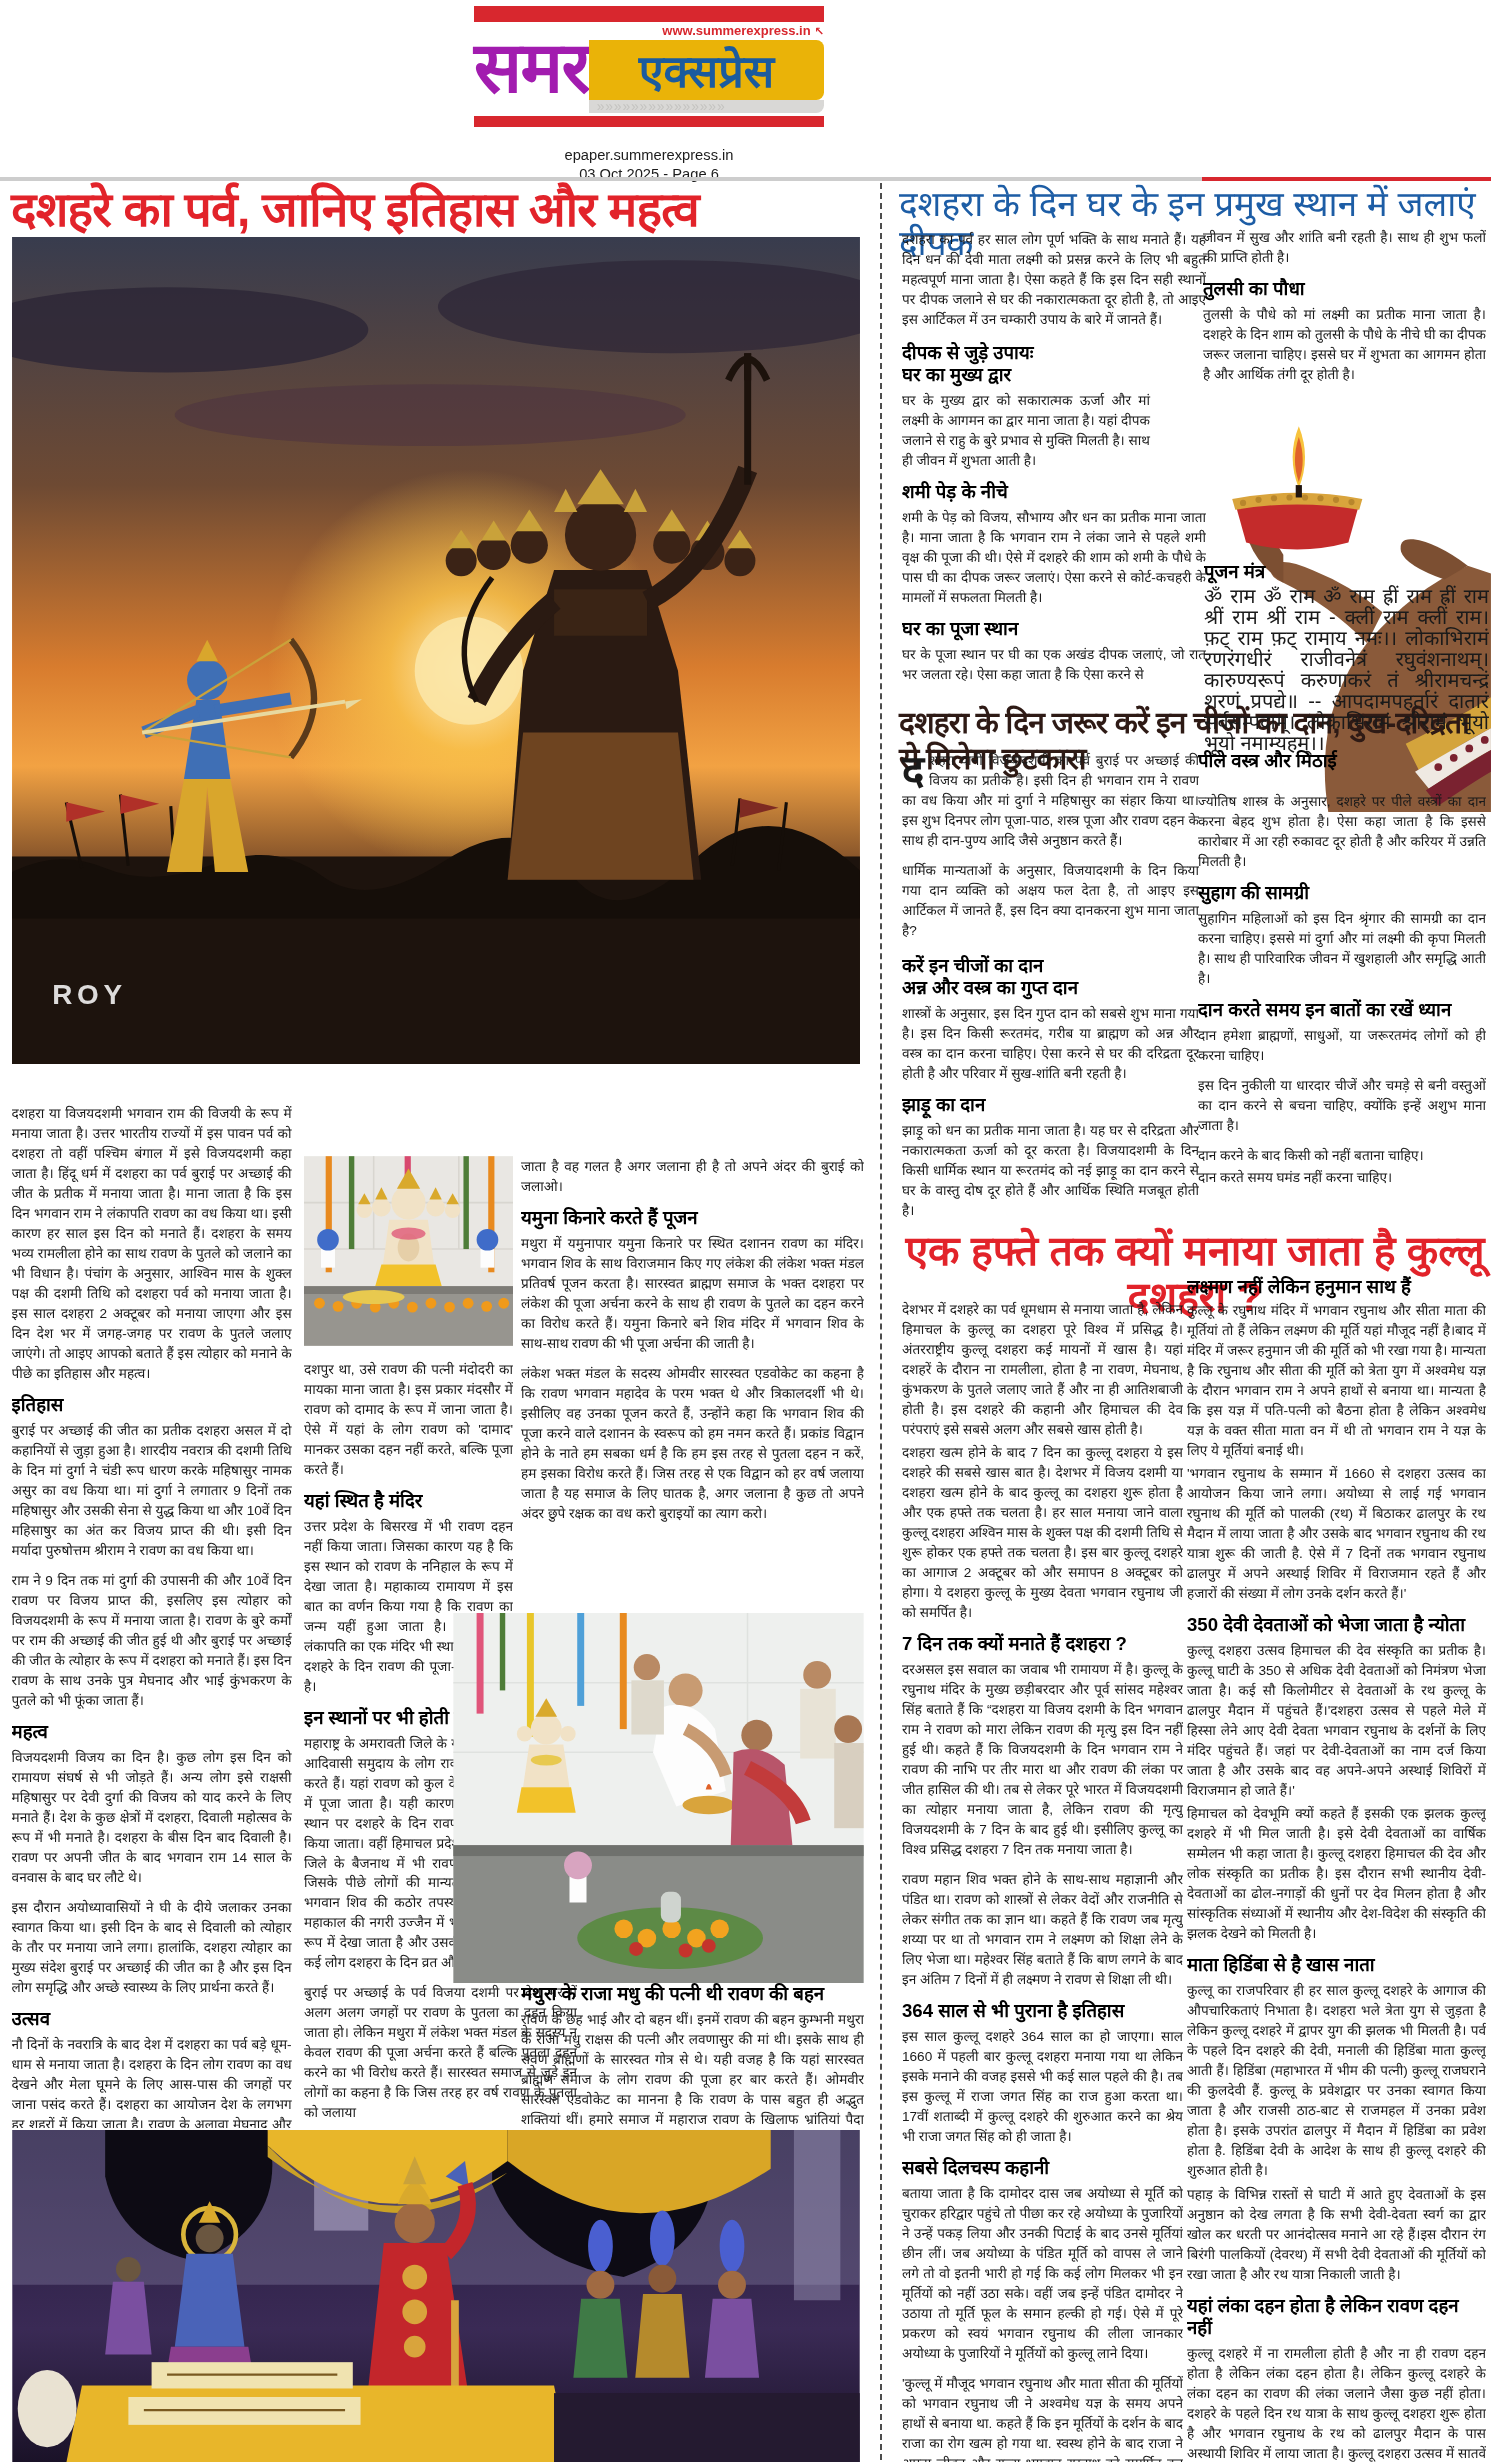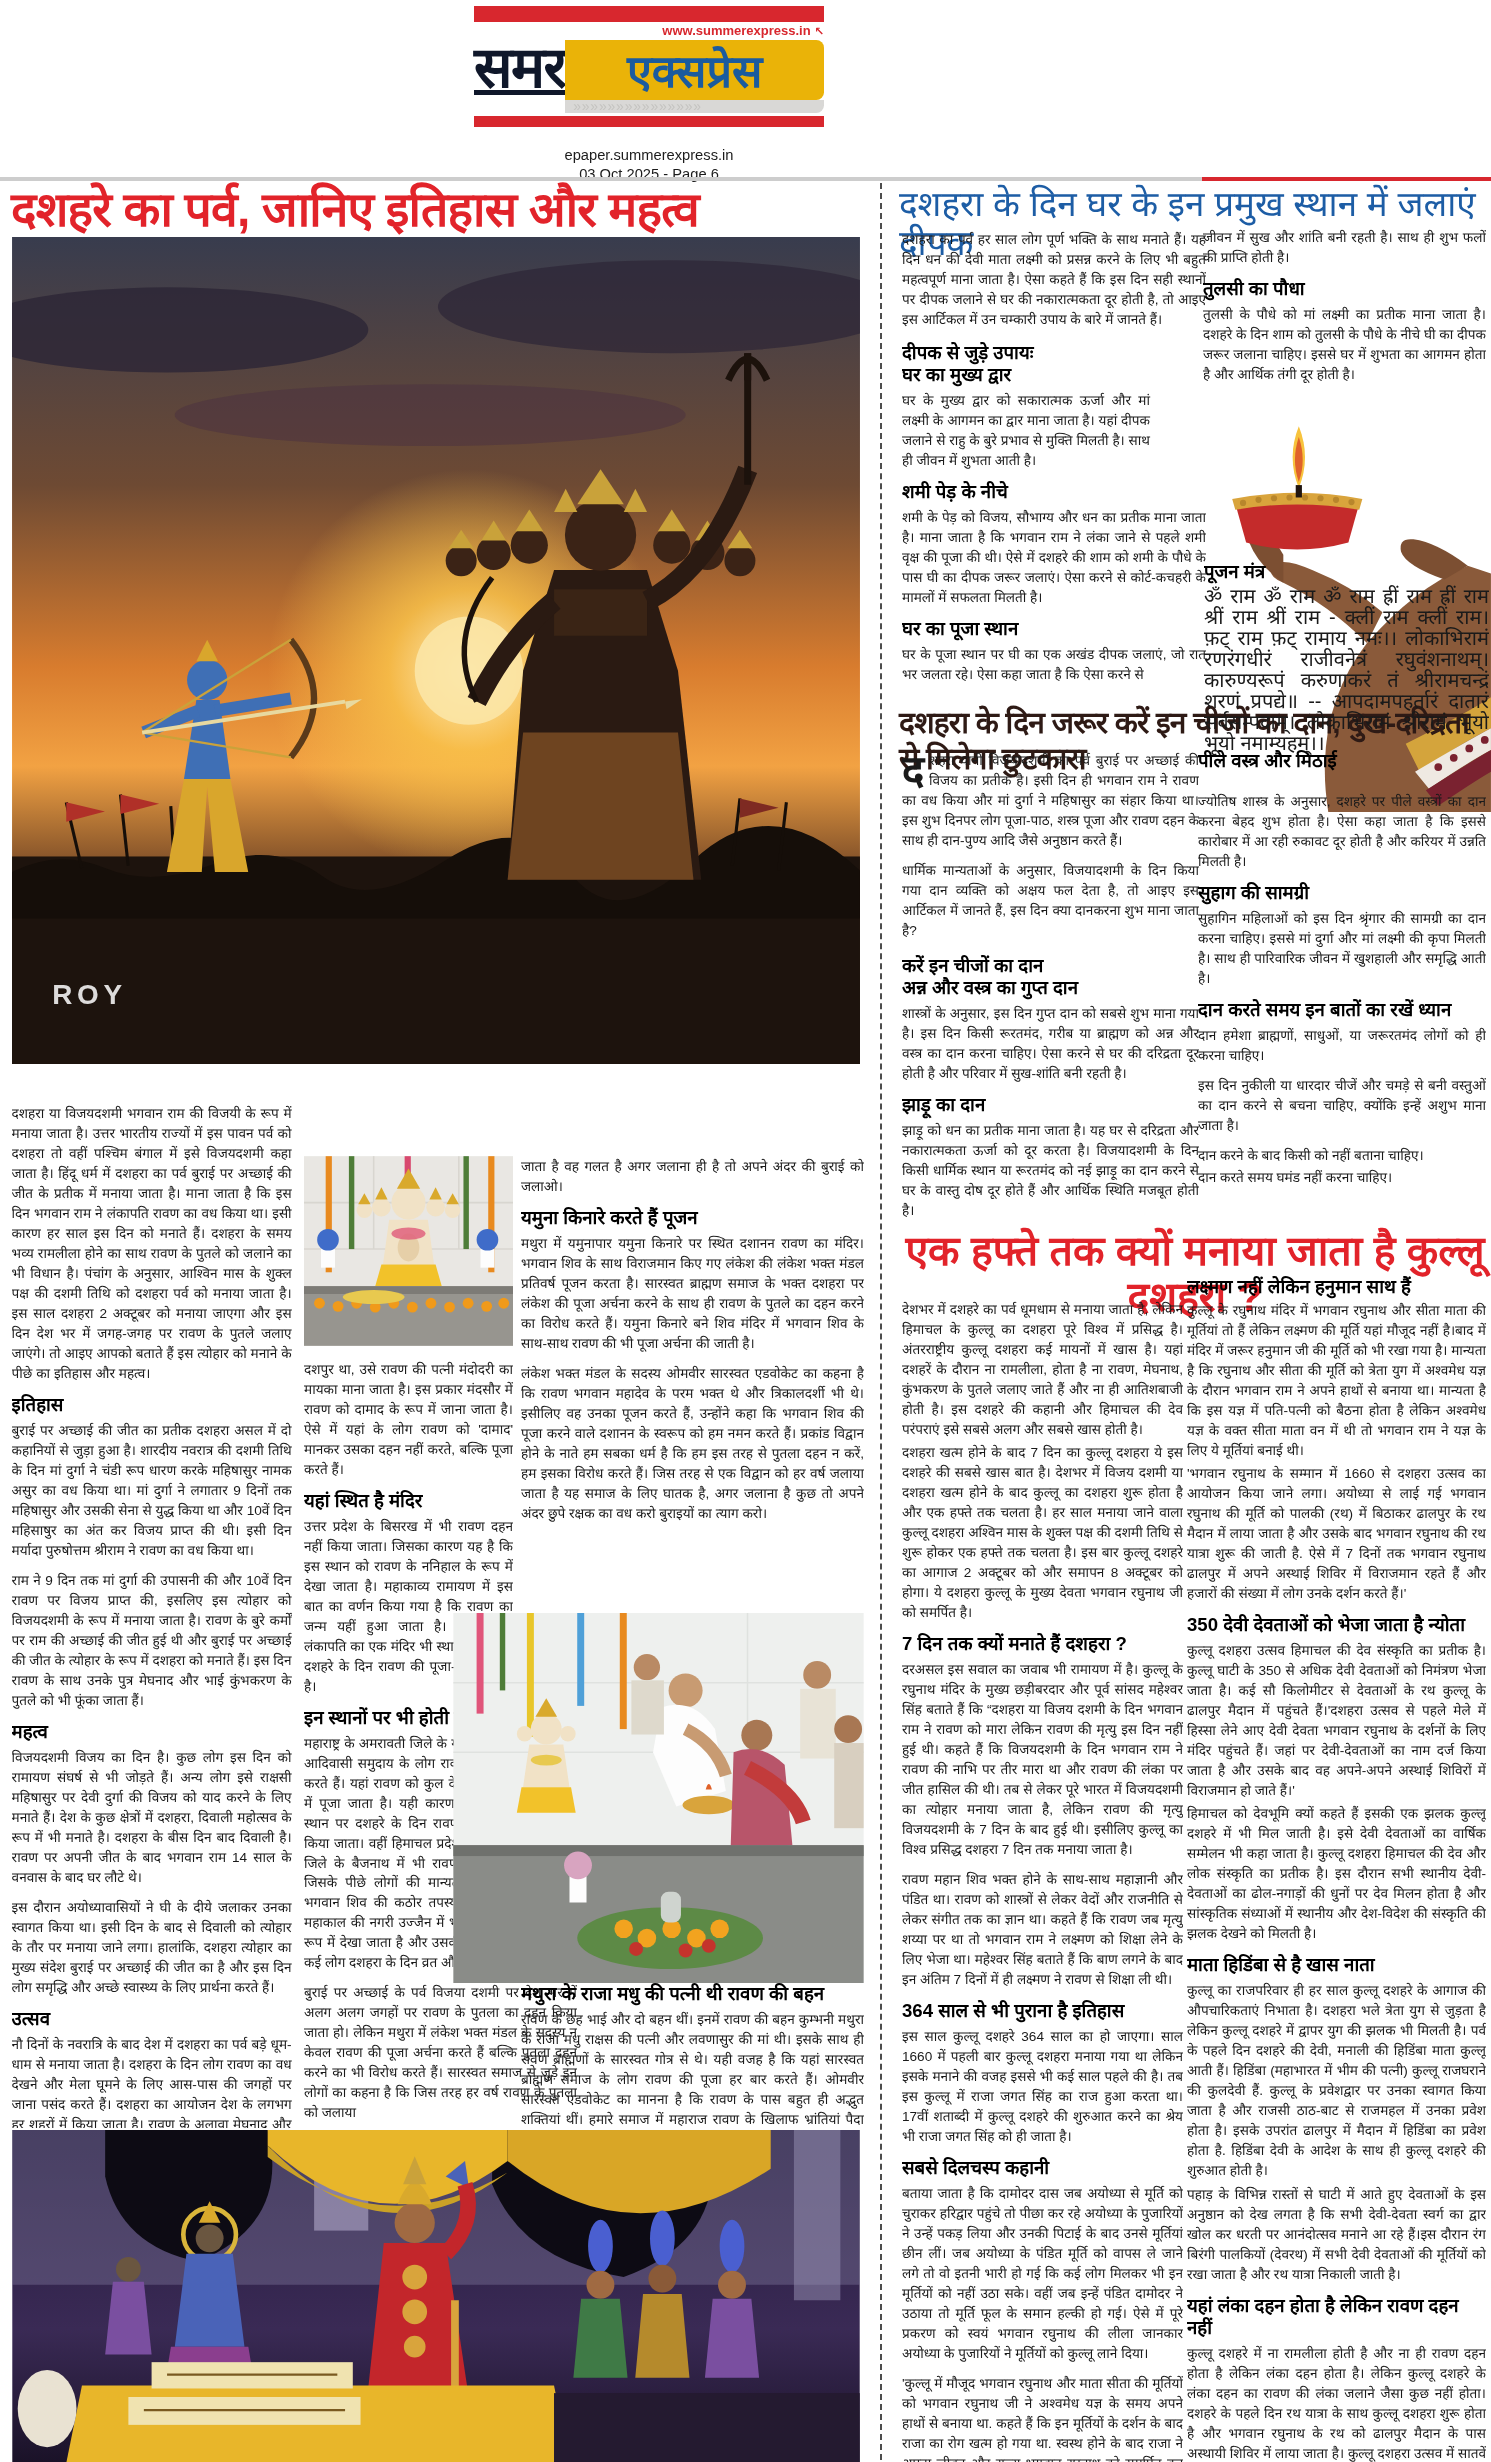--- a/index.html
+++ b/index.html
@@ -4,21 +4,21 @@
 <style>
   html,body{margin:0;padding:0;background:#888;}
   #page{position:relative;width:1491px;height:2462px;background:#ffffff;overflow:hidden;
         font-family:"Liberation Sans","DejaVu Sans",sans-serif;}
   .abs{position:absolute;}
   
   .logo-wrap{left:474px;top:6.2px;width:350px;}
   .logo-bar{height:15.5px;background:#d8272e;}
   .logo-botbar{height:11.6px;background:#d8272e;margin-top:3.1px;}
   .logo-row{display:flex;align-items:stretch;}
-  .logo-samar{font-size:57px;font-weight:900;color:#0f172a;line-height:91px;letter-spacing:-1.5px;text-decoration:underline;}
+  .logo-samar{font-size:71px;font-weight:900;color:#a21caf;line-height:91px;letter-spacing:-1.5px;}
   .logo-right{flex:1;position:relative;padding-top:1.5px;}
   .logo-url{font-size:13px;font-weight:bold;color:#d8272e;text-align:right;white-space:nowrap;}
   .cursor-ico{color:#d8272e;font-size:11.6px;}
   .logo-express{margin-top:1.5px;background:#eab308;border-radius:0 7.7px 7.7px 0;padding:4.6px 6.2px 0 6.2px;
                 font-size:45px;font-weight:900;color:#1b5b9e;line-height:56px;text-align:center;}
   .chevrons{color:#c4c3c0;font-size:14px;letter-spacing:0.8px;line-height:12.4px;padding-left:7.7px;background:#d9d8d6;border-radius:0 0 7.7px 0;}
   .epaper{width:350px;left:474px;text-align:center;font-size:14.7px;color:#1c1c1c;}
   .rule-gray{left:0;top:177px;width:1202px;height:3.9px;background:#cdcdcd;}
   .rule-red{left:1202px;top:177px;width:289px;height:3.9px;background:#d8272e;}
   .vdash{left:880px;top:183px;height:2277px;border-left:2.3px dashed #4d4d4d;}

